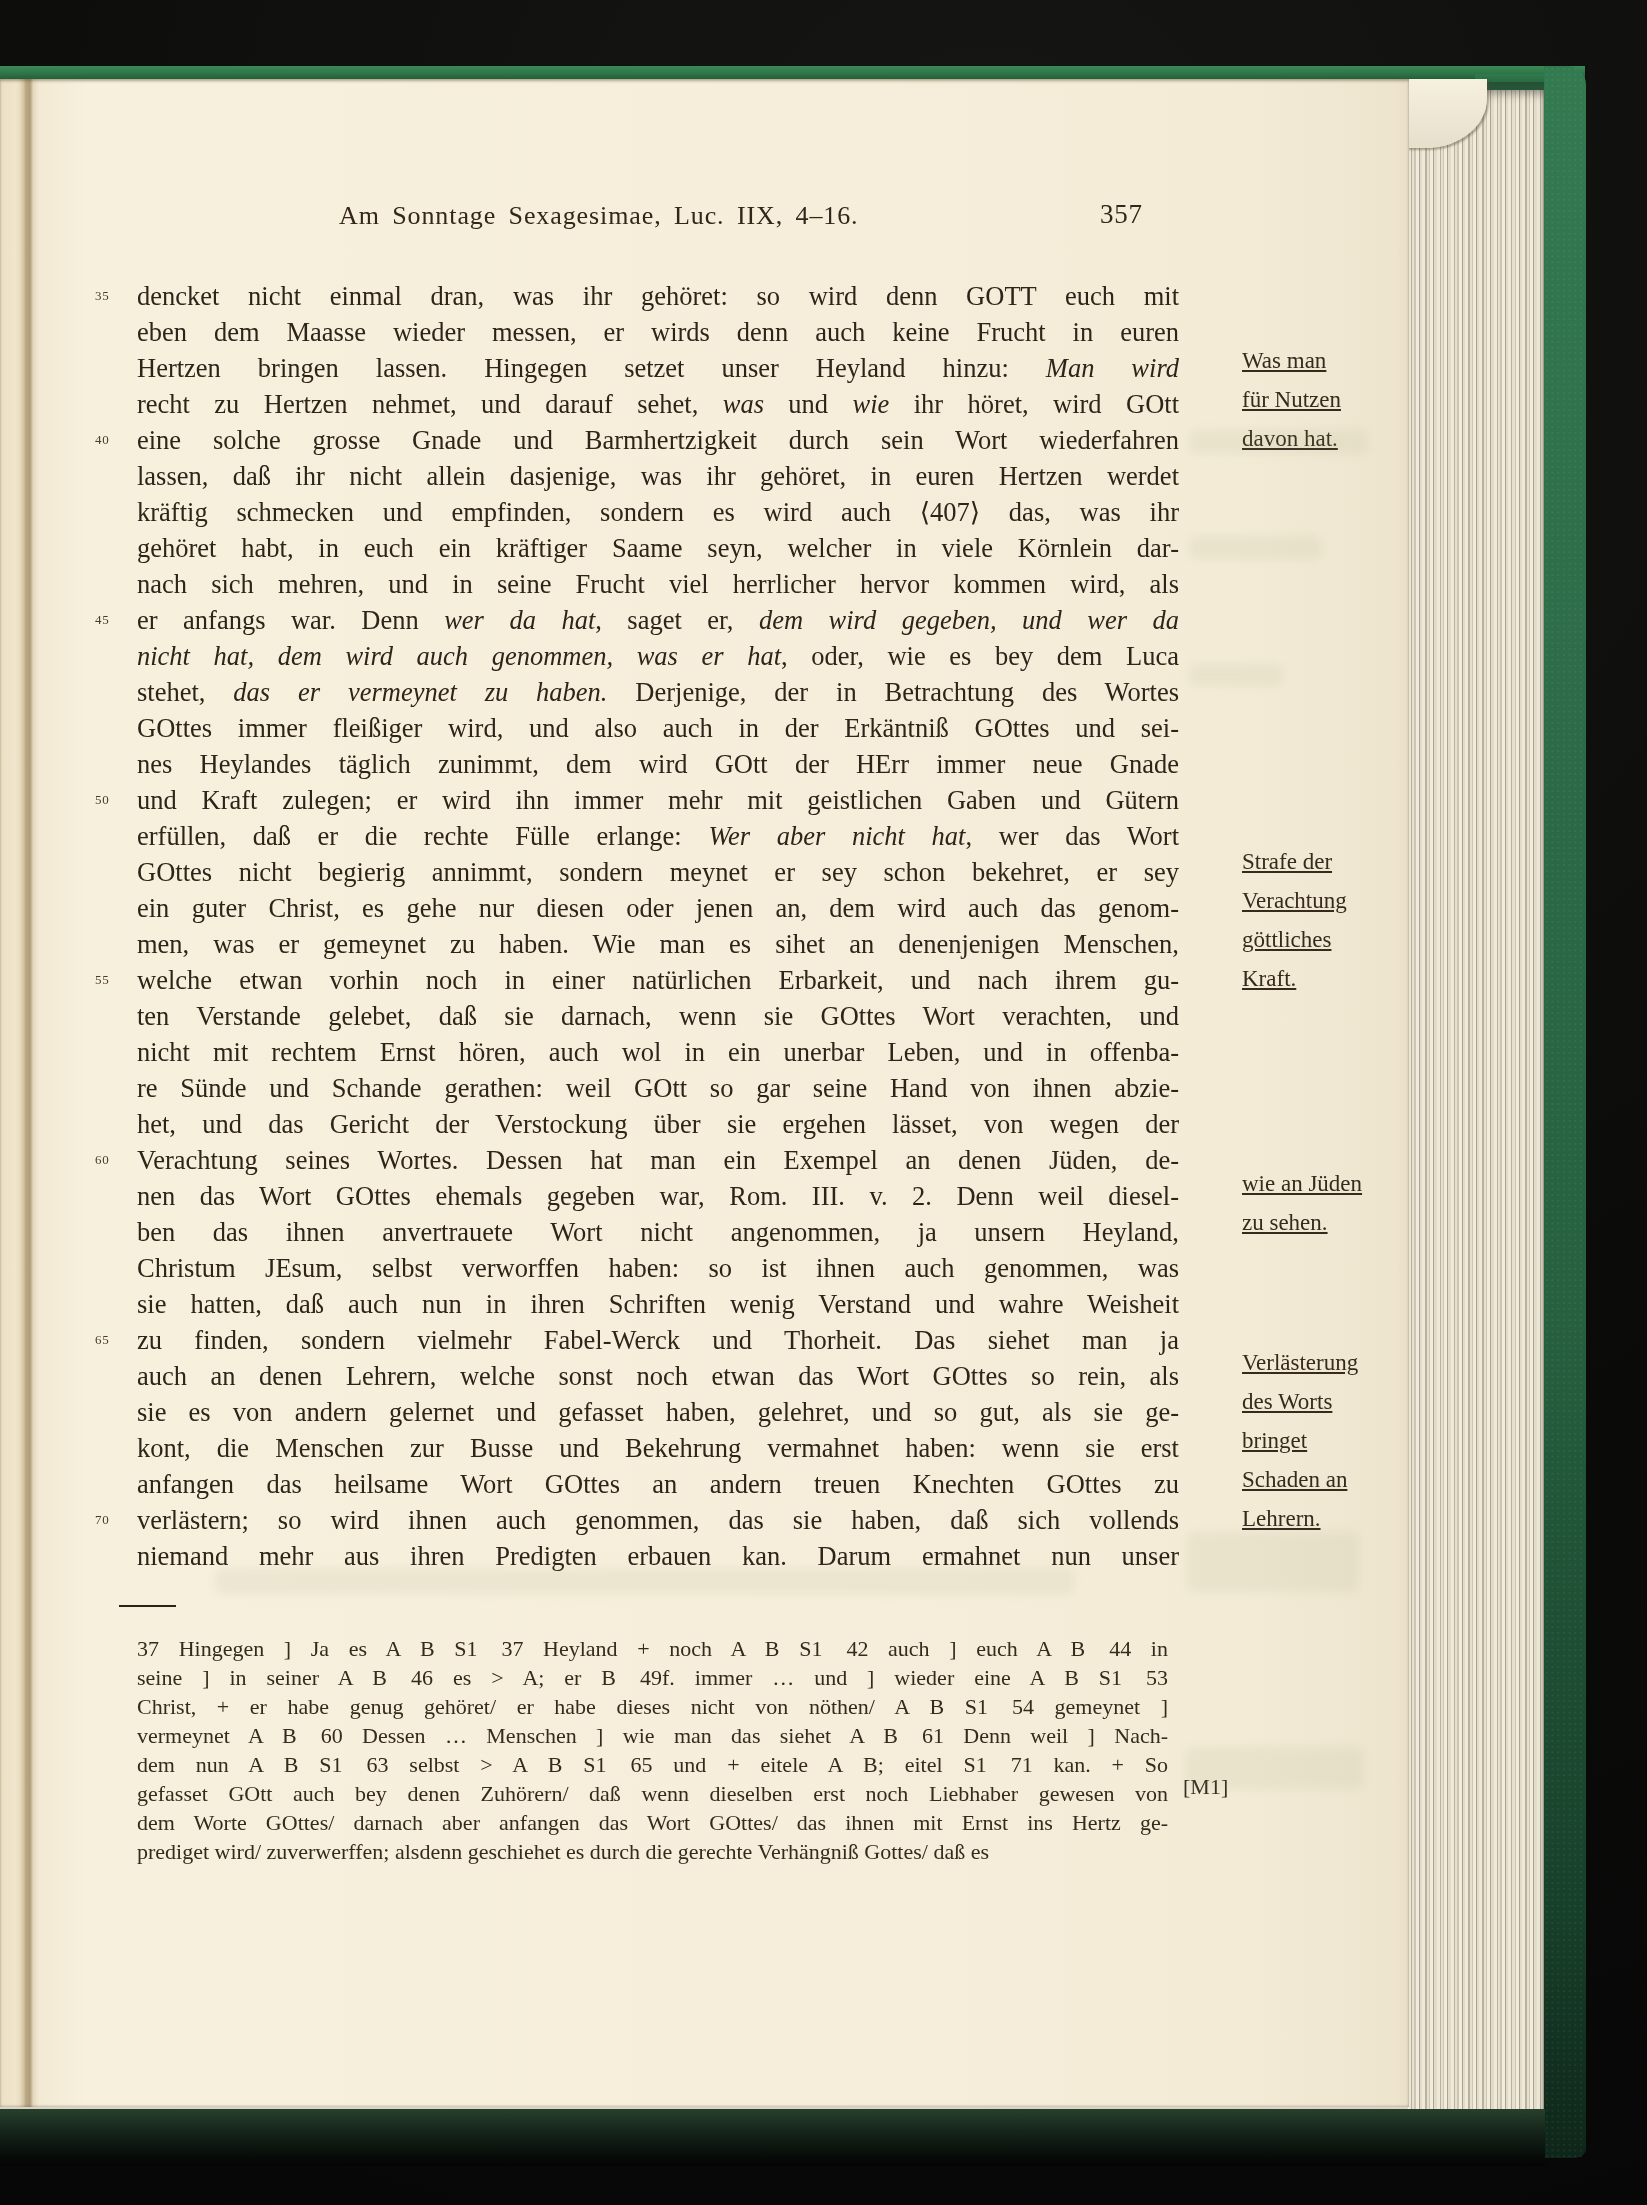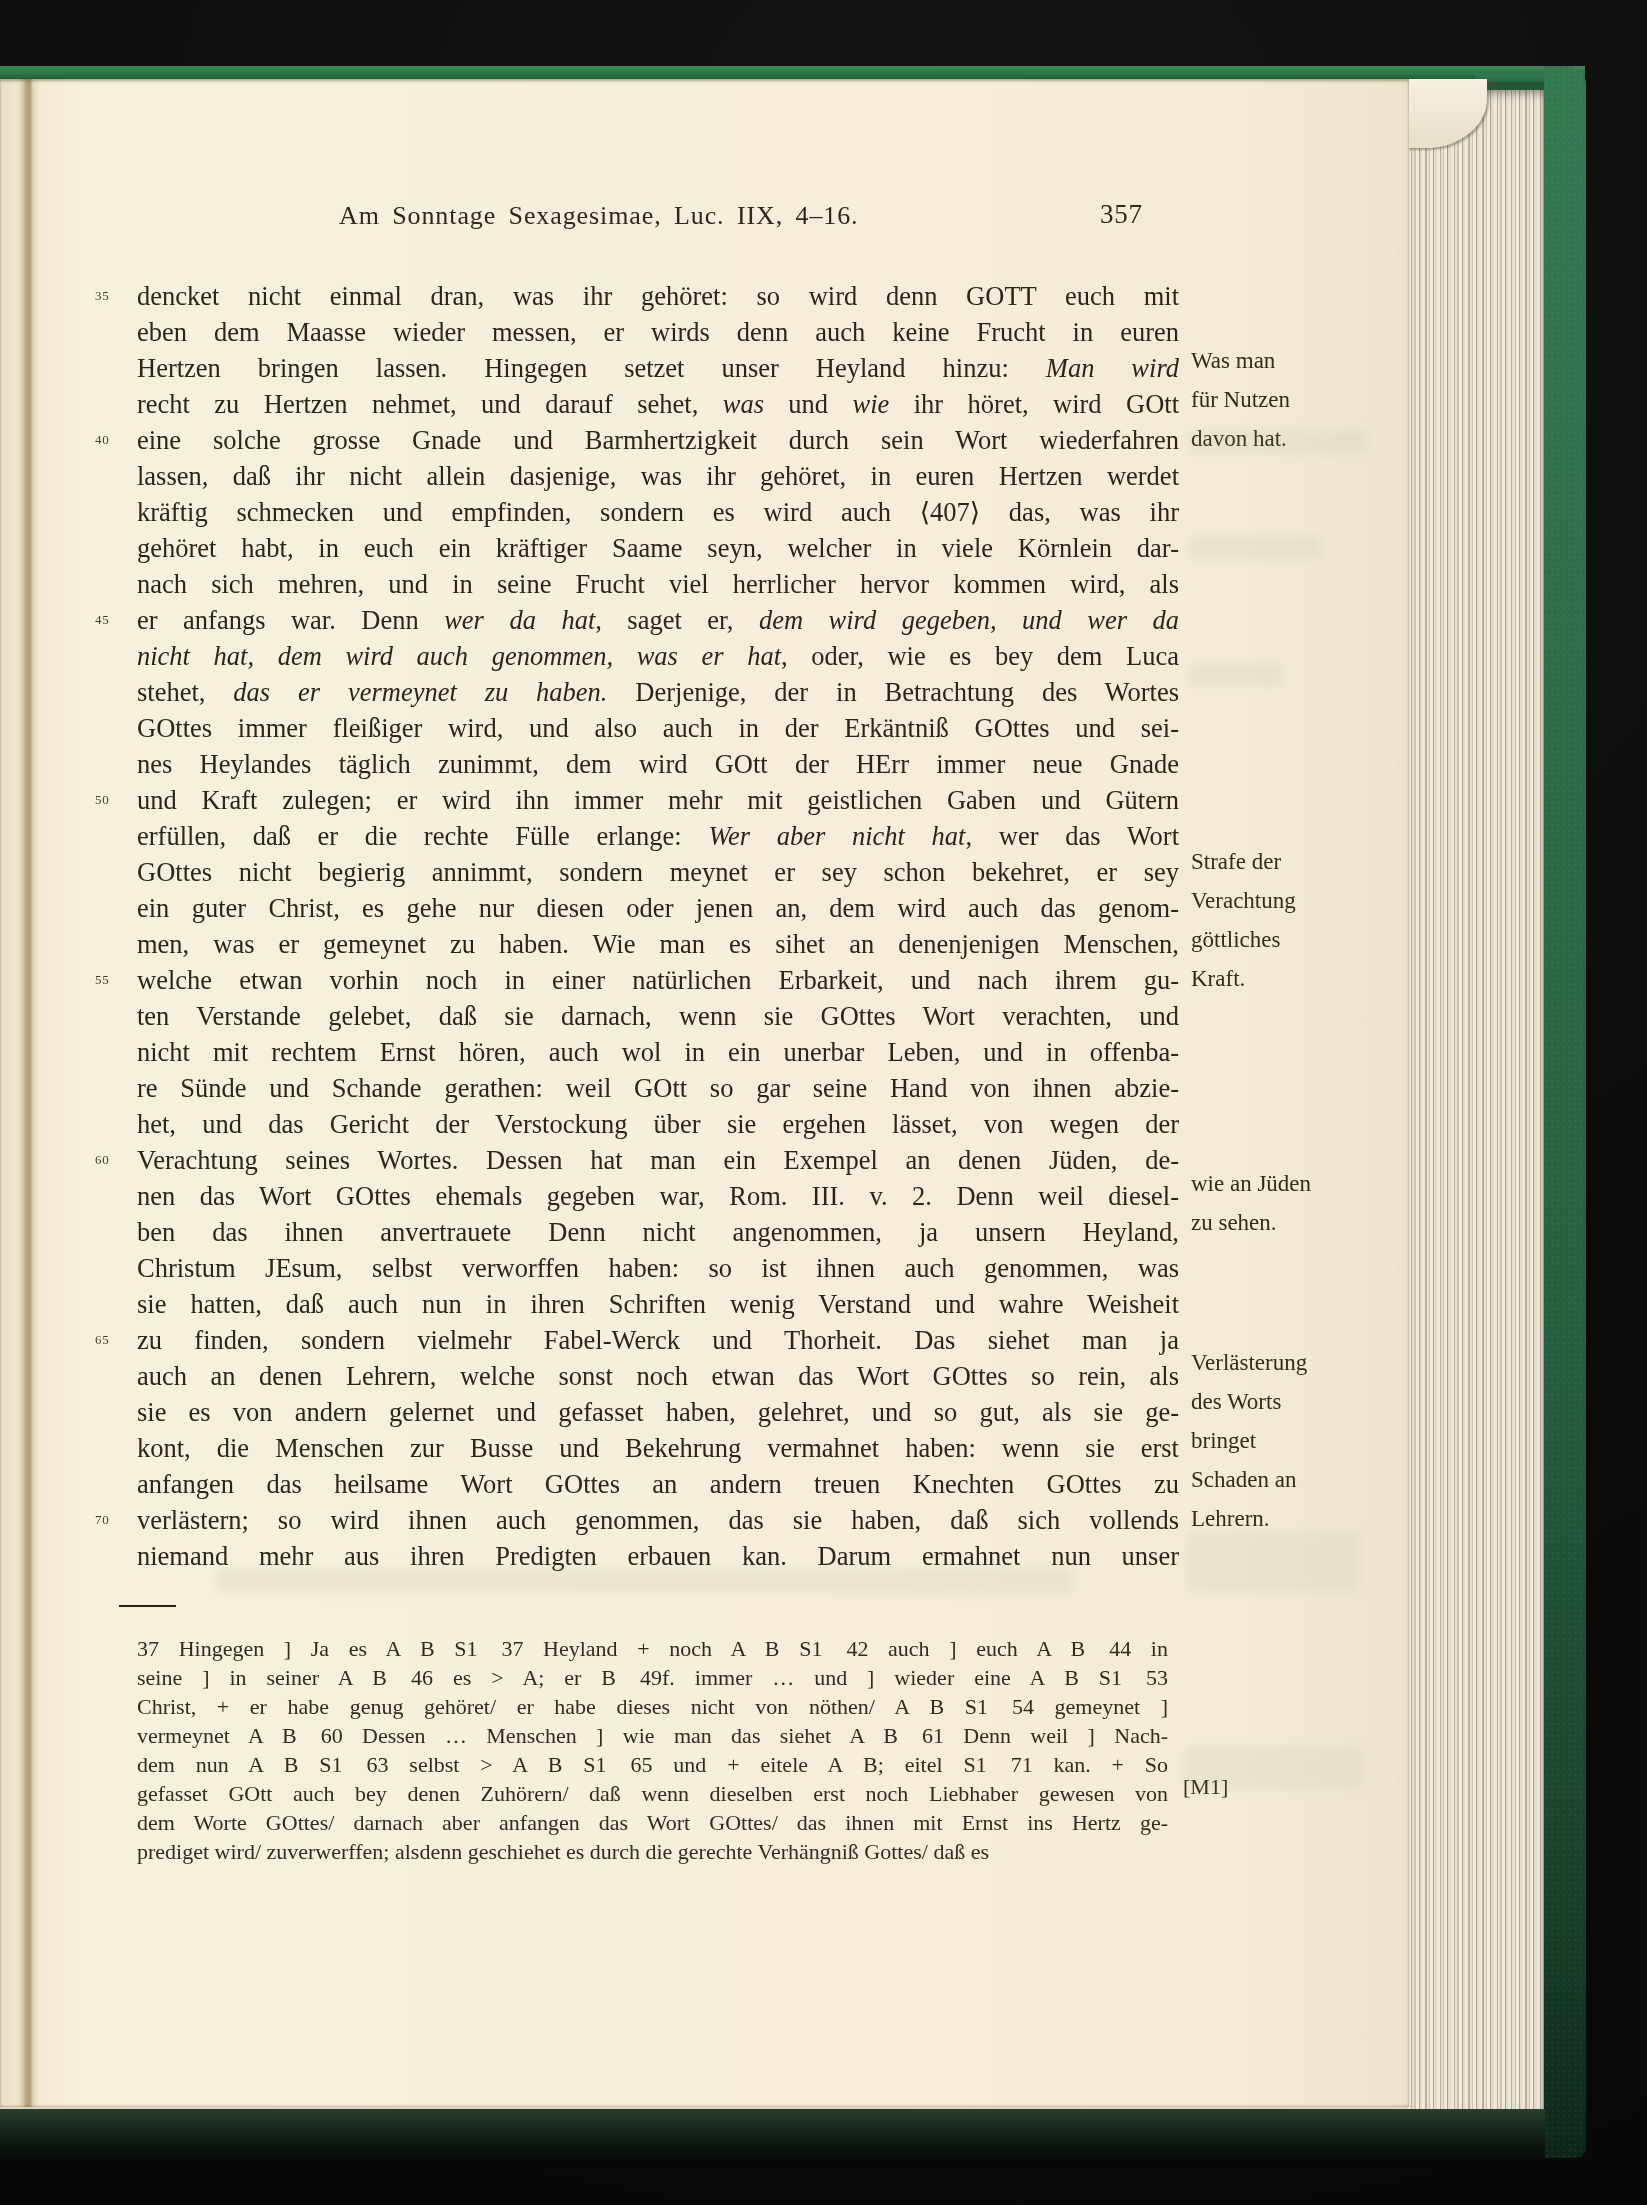--- a/index.html
+++ b/index.html
@@ -47,21 +47,21 @@
     font-size:26px;color:#33261a;letter-spacing:0.9px;word-spacing:5px;margin-left:8px;}
   .page-number{position:absolute;left:1100px;top:199px;font-size:27px;color:#33261a;letter-spacing:0.7px;text-align:right;}
   
   .text-block{position:absolute;left:137px;top:278px;width:1042px;color:#30241a;}
   .tline{position:relative;height:36px;line-height:36px;font-size:26.5px;
     text-align:justify;text-align-last:justify;white-space:nowrap;}
   .tline .it{font-style:italic;}
   .lnum{position:absolute;left:-42px;top:0;font-size:13px;color:#4a3a28;line-height:36px;
     letter-spacing:0.7px;}
   
-  .mnote{position:absolute;left:1191px;width:168px;font-size:23px;line-height:39px;color:#362a1d;}
+  .mnote{position:absolute;left:1242px;width:168px;font-size:23px;line-height:39px;color:#362a1d;text-decoration:underline;}
   
   .app-rule{position:absolute;left:119px;top:1605px;width:57px;height:2.1px;background:#2d2215;}
   .apparatus{position:absolute;left:137px;top:1634px;width:1031px;color:#362a1d;}
   .aline{height:29px;line-height:29px;font-size:22px;text-align:justify;
     text-align-last:justify;white-space:nowrap;}
   .aline.last{text-align-last:left;}
   .aline b{font-weight:400;}
   .aline .gap{display:inline-block;width:24px;}
   .margin-marker{position:absolute;left:1183px;top:1774px;font-size:22px;color:#362a1d;}
   
@@ -104,21 +104,21 @@
       <div class="tline"><span>GOttes nicht begierig annimmt, sondern meynet er sey schon bekehret, er sey</span></div>
       <div class="tline"><span>ein guter Christ, es gehe nur diesen oder jenen an, dem wird auch das genom-</span></div>
       <div class="tline"><span>men, was er gemeynet zu haben. Wie man es sihet an denenjenigen Menschen,</span></div>
       <div class="tline"><span class="lnum">55</span><span>welche etwan vorhin noch in einer natürlichen Erbarkeit, und nach ihrem gu-</span></div>
       <div class="tline"><span>ten Verstande gelebet, daß sie darnach, wenn sie GOttes Wort verachten, und</span></div>
       <div class="tline"><span>nicht mit rechtem Ernst hören, auch wol in ein unerbar Leben, und in offenba-</span></div>
       <div class="tline"><span>re Sünde und Schande gerathen: weil GOtt so gar seine Hand von ihnen abzie-</span></div>
       <div class="tline"><span>het, und das Gericht der Verstockung über sie ergehen lässet, von wegen der</span></div>
       <div class="tline"><span class="lnum">60</span><span>Verachtung seines Wortes. Dessen hat man ein Exempel an denen Jüden, de-</span></div>
       <div class="tline"><span>nen das Wort GOttes ehemals gegeben war, Rom. III. v. 2. Denn weil diesel-</span></div>
-      <div class="tline"><span>ben das ihnen anvertrauete Denn nicht angenommen, ja unsern Heyland,</span></div>
+      <div class="tline"><span>ben das ihnen anvertrauete Wort nicht angenommen, ja unsern Heyland,</span></div>
       <div class="tline"><span>Christum JEsum, selbst verworffen haben: so ist ihnen auch genommen, was</span></div>
       <div class="tline"><span>sie hatten, daß auch nun in ihren Schriften wenig Verstand und wahre Weisheit</span></div>
       <div class="tline"><span class="lnum">65</span><span>zu finden, sondern vielmehr Fabel-Werck und Thorheit. Das siehet man ja</span></div>
       <div class="tline"><span>auch an denen Lehrern, welche sonst noch etwan das Wort GOttes so rein, als</span></div>
       <div class="tline"><span>sie es von andern gelernet und gefasset haben, gelehret, und so gut, als sie ge-</span></div>
       <div class="tline"><span>kont, die Menschen zur Busse und Bekehrung vermahnet haben: wenn sie erst</span></div>
       <div class="tline"><span>anfangen das heilsame Wort GOttes an andern treuen Knechten GOttes zu</span></div>
       <div class="tline"><span class="lnum">70</span><span>verlästern; so wird ihnen auch genommen, das sie haben, daß sich vollends</span></div>
       <div class="tline"><span>niemand mehr aus ihren Predigten erbauen kan. Darum ermahnet nun unser</span></div>
     </div>

